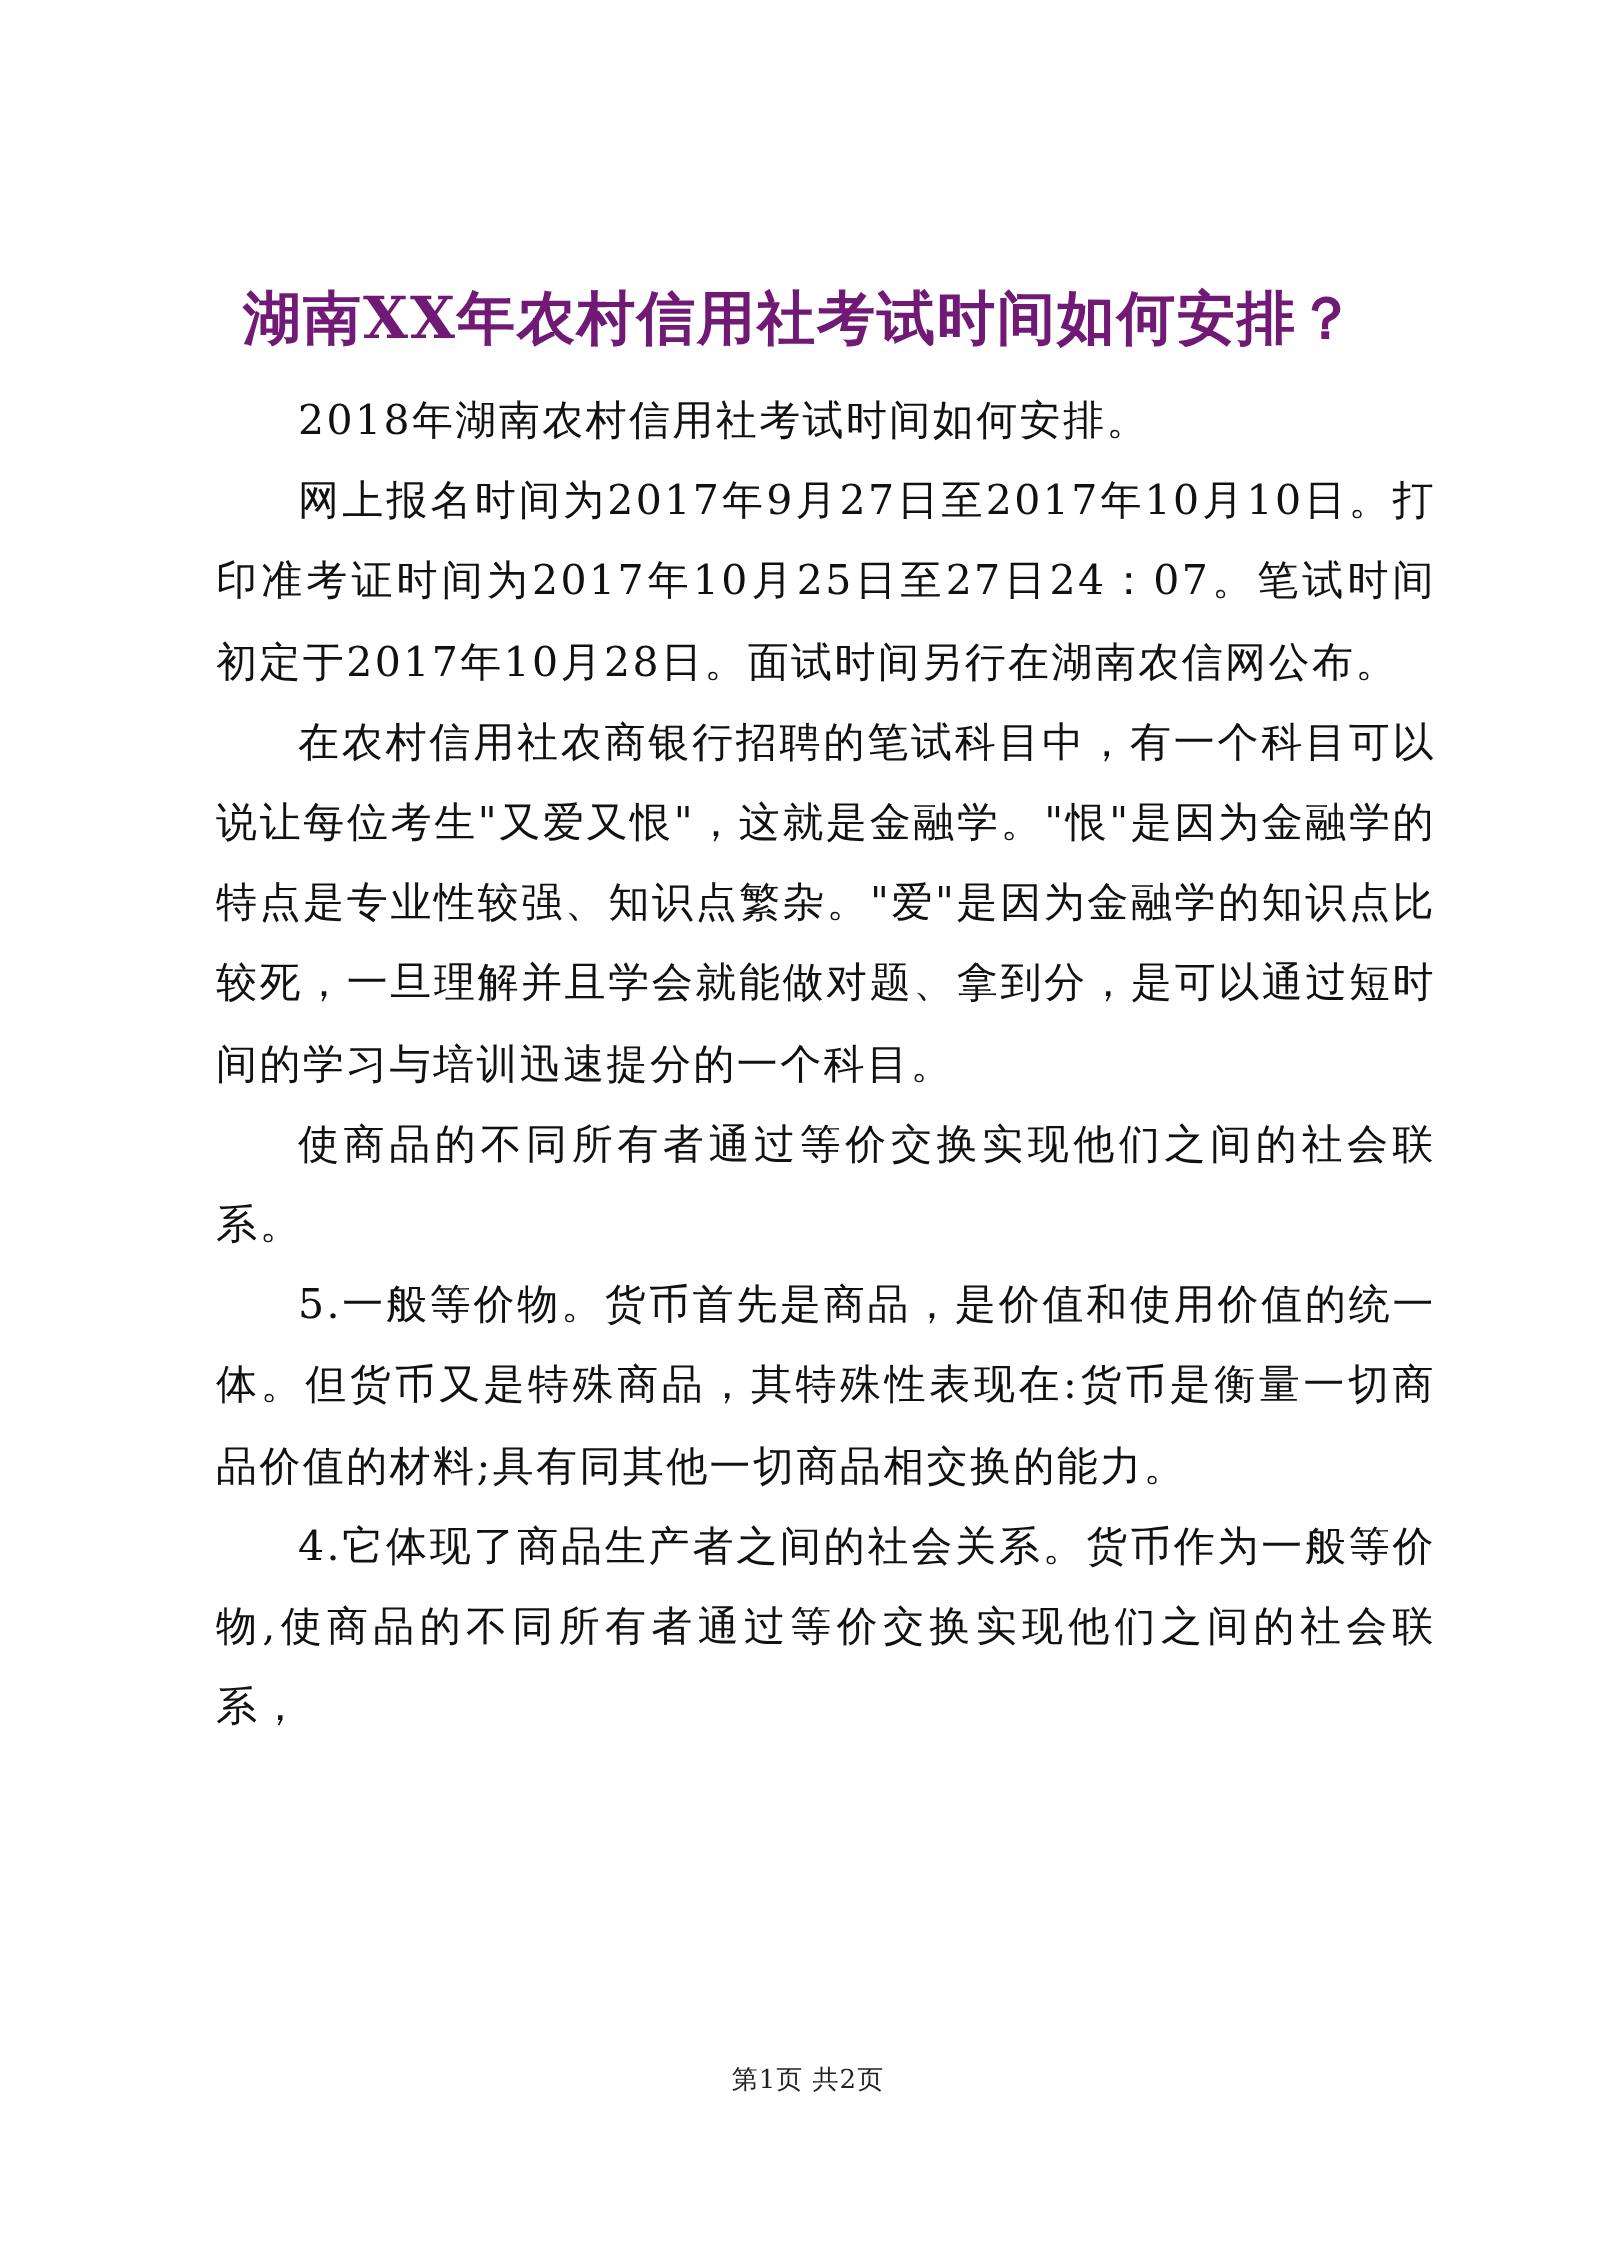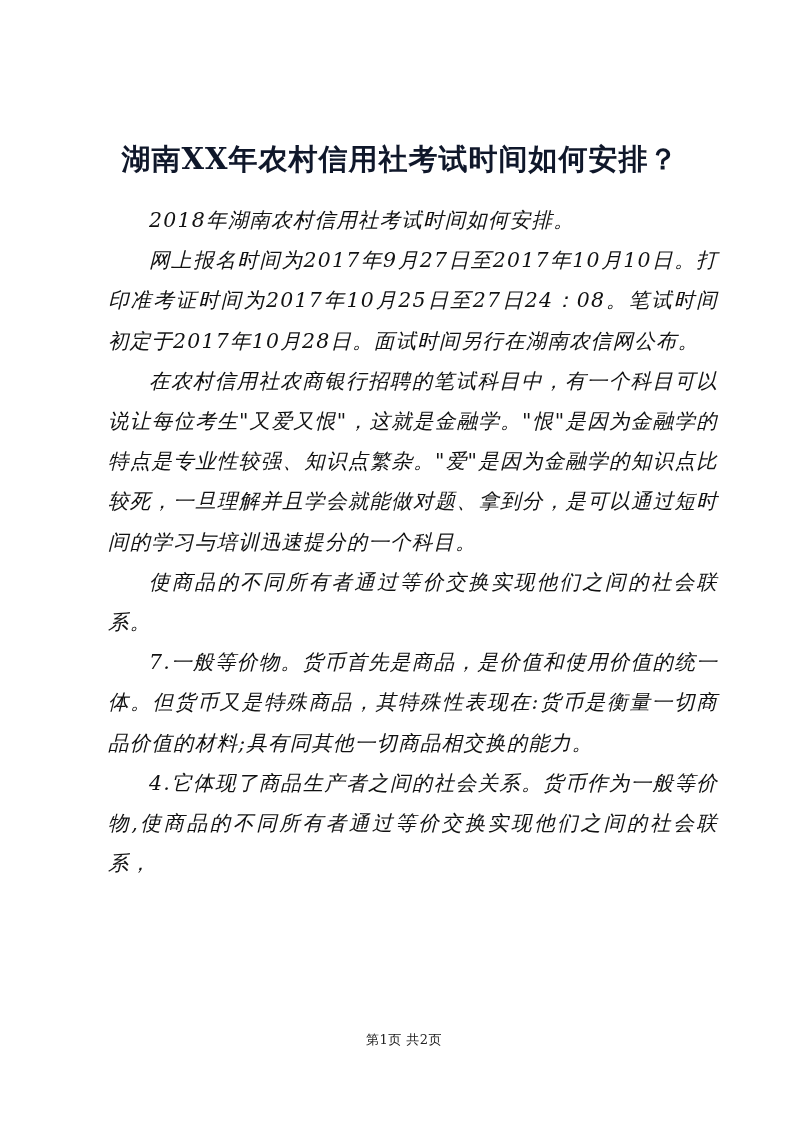--- a/index.html
+++ b/index.html
@@ -1,33 +1,33 @@
 <!DOCTYPE html>
 <html><head>
 <meta charset="utf-8">
 <style>
   html, body { margin: 0; padding: 0; background: #ffffff; }
   body { width: 800px; height: 1131px; position: relative; overflow: hidden;
          font-family: "DejaVu Serif", "Liberation Serif", serif; color: #111; }
   .title { position: absolute; top: 140px; left: 0; width: 800px; text-align: center;
-           font-size: 29px; font-weight: bold; letter-spacing: 1px; color: #0f172a; }
-  .body { position: absolute; top: 200px; left: 108px; width: 610px; font-style: italic; }
+           font-size: 29px; font-weight: bold; letter-spacing: 1px; color: #701a75; }
+  .body { position: absolute; top: 190px; left: 108px; width: 610px; }
   .p { font-size: 20.5px; line-height: 40.2px; margin: 0; text-align: justify;
        text-align-last: left; letter-spacing: 1.2px; }
   .indent { text-indent: 41px; }
   .footer { position: absolute; top: 1031px; left: 4px; width: 800px; text-align: center;
             font-size: 13px; color: #222; letter-spacing: 0.5px; }
 </style>
 </head>
 <body>
 
 <div class="title">湖南XX年农村信用社考试时间如何安排？</div>
 
 <div class="body">
   <p class="p indent">2018年湖南农村信用社考试时间如何安排。</p>
-  <p class="p indent">网上报名时间为2017年9月27日至2017年10月10日。打印准考证时间为2017年10月25日至27日24：08。笔试时间初定于2017年10月28日。面试时间另行在湖南农信网公布。</p>
+  <p class="p indent">网上报名时间为2017年9月27日至2017年10月10日。打印准考证时间为2017年10月25日至27日24：07。笔试时间初定于2017年10月28日。面试时间另行在湖南农信网公布。</p>
   <p class="p indent">在农村信用社农商银行招聘的笔试科目中，有一个科目可以说让每位考生"又爱又恨"，这就是金融学。"恨"是因为金融学的特点是专业性较强、知识点繁杂。"爱"是因为金融学的知识点比较死，一旦理解并且学会就能做对题、拿到分，是可以通过短时间的学习与培训迅速提分的一个科目。</p>
   <p class="p indent">使商品的不同所有者通过等价交换实现他们之间的社会联系。</p>
-  <p class="p indent">7.一般等价物。货币首先是商品，是价值和使用价值的统一体。但货币又是特殊商品，其特殊性表现在:货币是衡量一切商品价值的材料;具有同其他一切商品相交换的能力。</p>
+  <p class="p indent">5.一般等价物。货币首先是商品，是价值和使用价值的统一体。但货币又是特殊商品，其特殊性表现在:货币是衡量一切商品价值的材料;具有同其他一切商品相交换的能力。</p>
   <p class="p indent">4.它体现了商品生产者之间的社会关系。货币作为一般等价物,使商品的不同所有者通过等价交换实现他们之间的社会联系，</p>
 </div>
 
 <div class="footer">第1页 共2页</div>
 
 </body></html>

